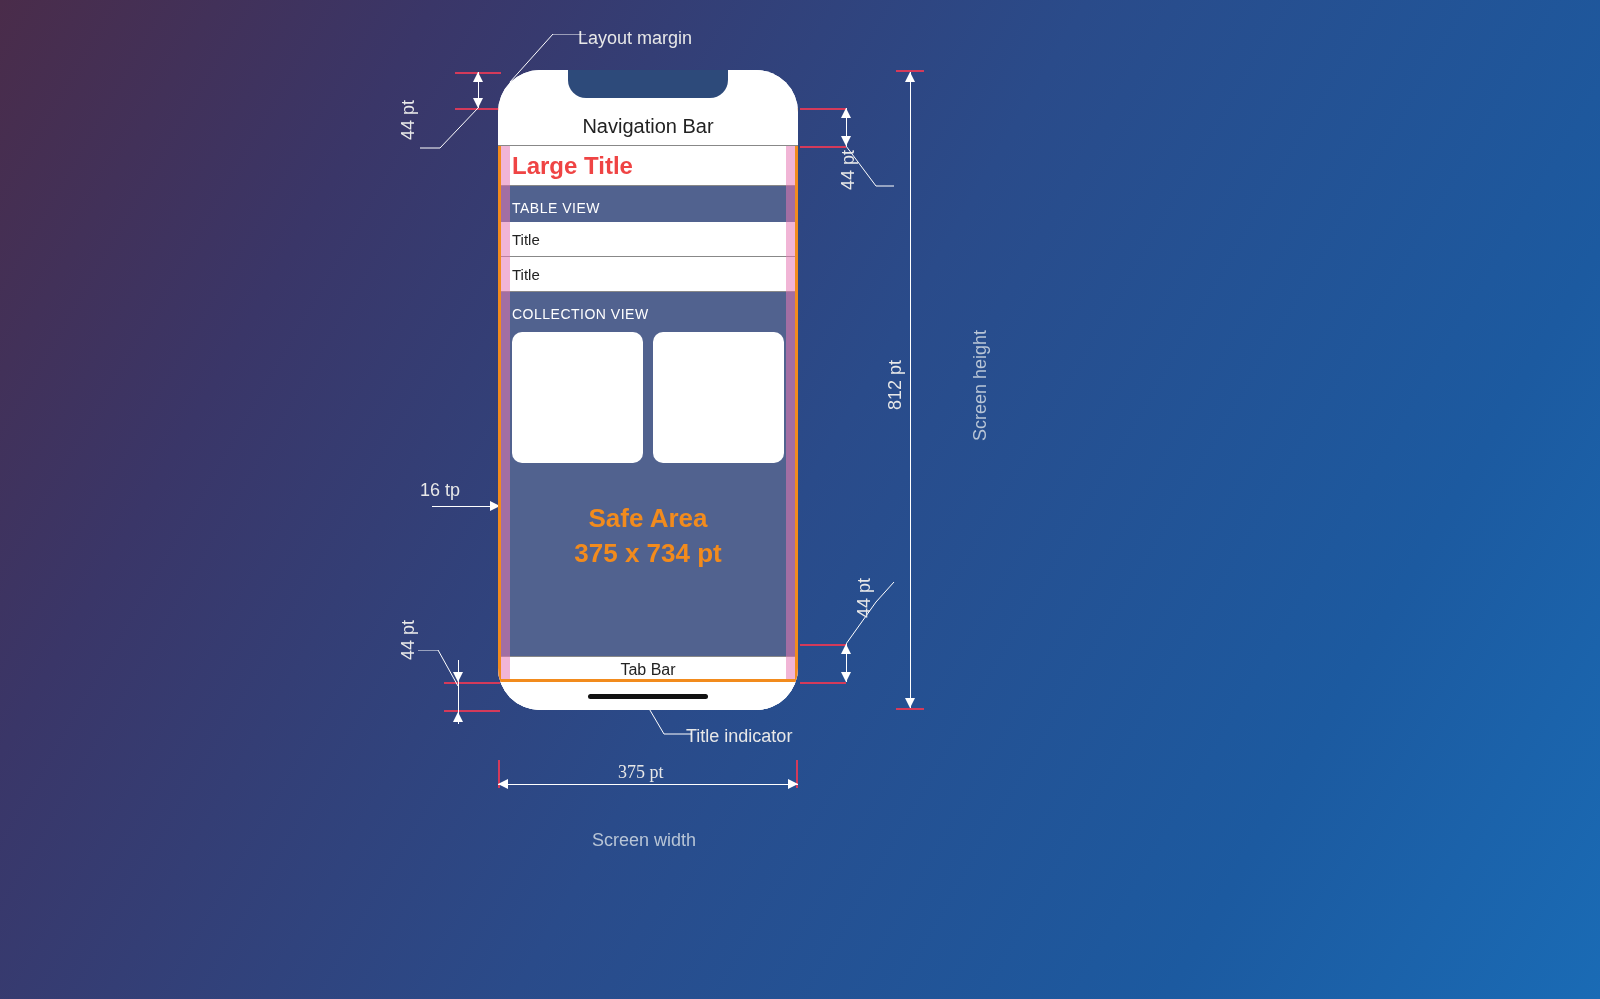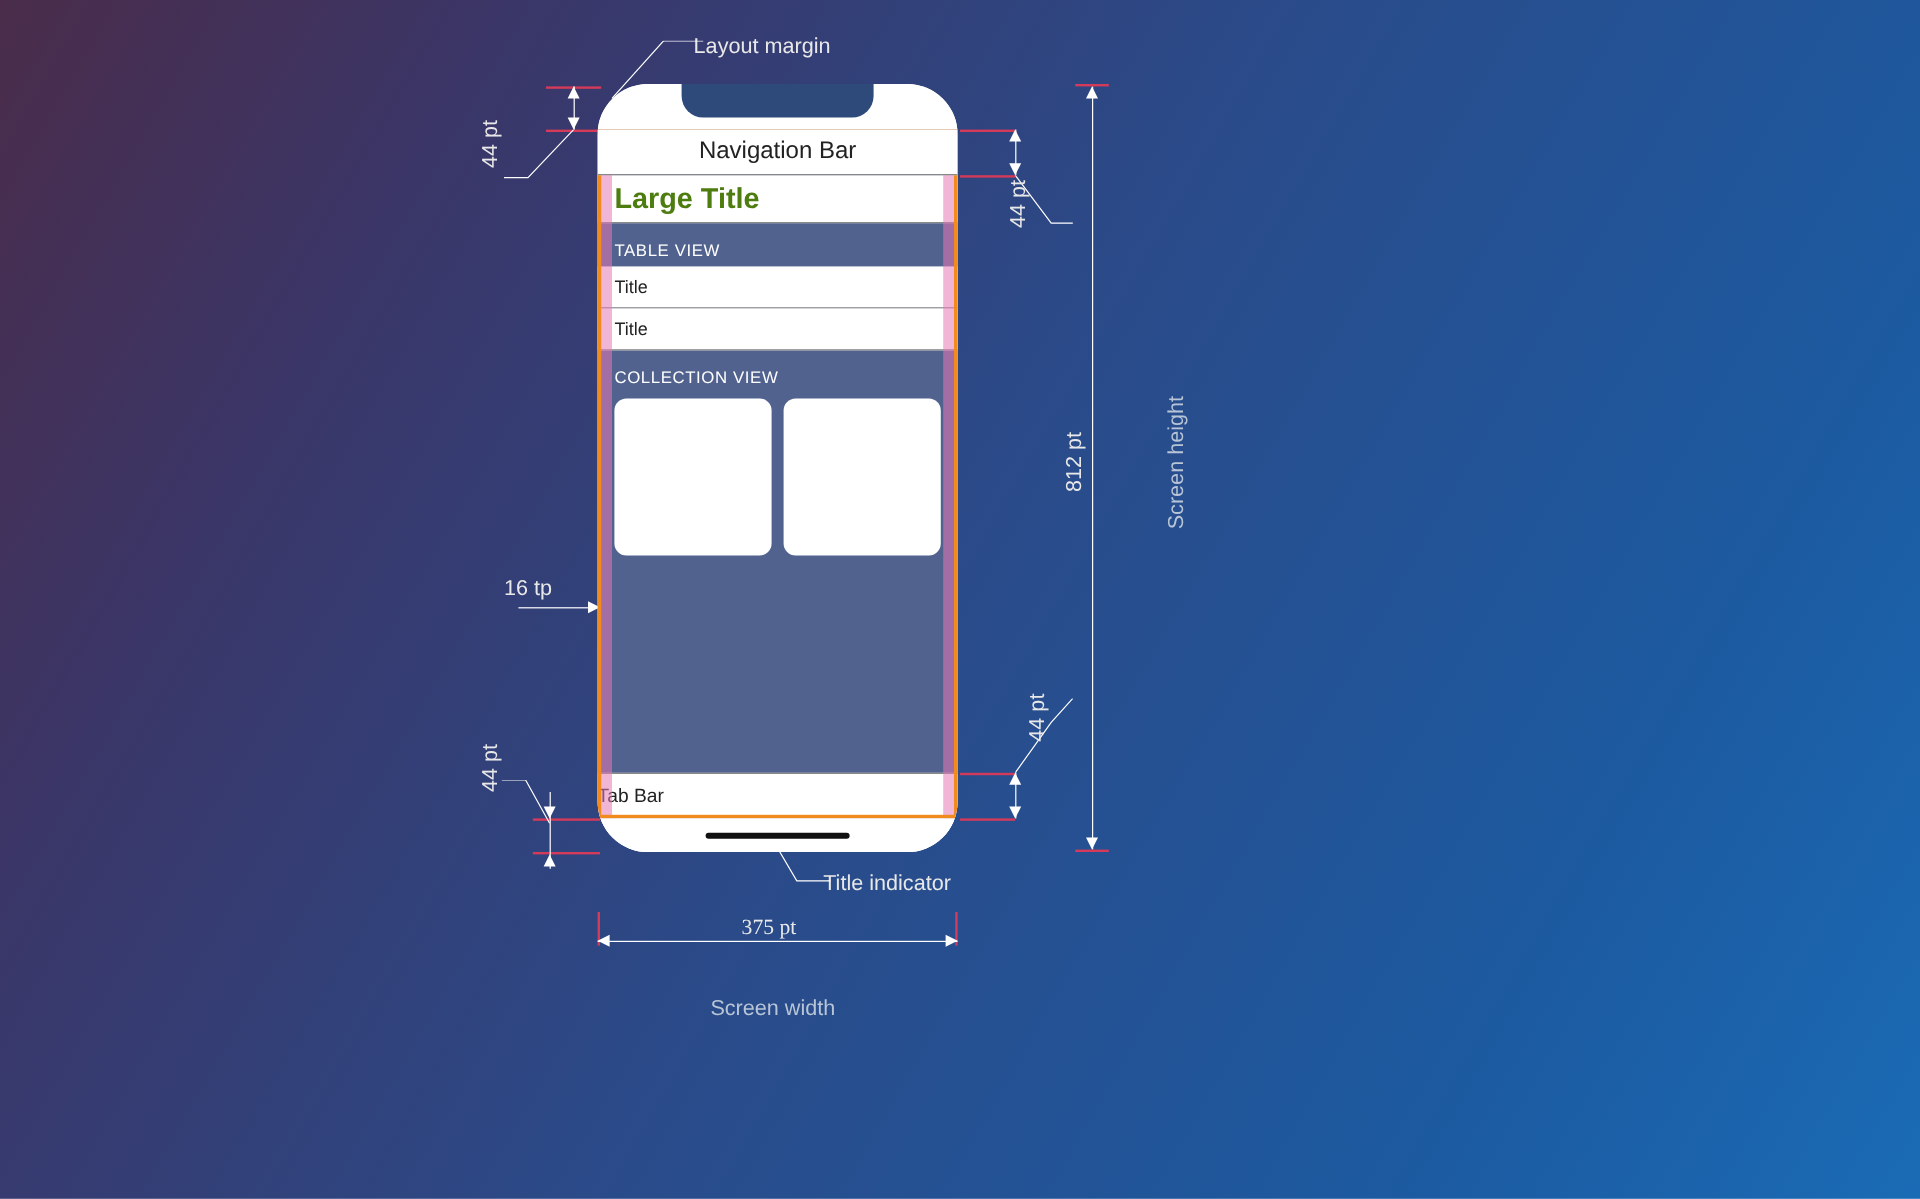--- a/index.html
+++ b/index.html
@@ -95,21 +95,21 @@
     background: #51628f;
     display:flex; flex-direction:column;
   }
   .navbar {
     height:38px; background:#fff; color:#222;
     display:flex; align-items:center; justify-content:center;
     border-bottom:1px solid #888; font-size:20px;
     position:relative; z-index:2;
   }
   .large-title {
-    height:40px; background:#fff; color:#4d7c0f;
+    height:40px; background:#fff; color:#ef4444;
     display:flex; align-items:center; padding:0 14px;
     font-size:24px; font-weight:700;
     border-bottom:1px solid #888;
   }
   .section-header {
     color:#fff; font-size:14px; letter-spacing:0.5px;
     padding:14px 14px 6px 14px;
   }
   .table-cell {
     background:#fff; color:#222; height:35px;
@@ -123,22 +123,22 @@
     flex:1; aspect-ratio:1/1; background:#fff; border-radius:10px;
   }
   .safe-text {
     text-align:center; margin-top:30px;
     color:#f28b1d; font-weight:600;
   }
   .safe-text .l1 { font-size:26px; }
   .safe-text .l2 { font-size:26px; margin-top:4px; }
 
   .tabbar {
-    margin-top:auto; height:38px; background:#fff; color:#222;
-    display:flex; align-items:center; justify-content:flex-start;
+    margin-top:auto; height:26px; background:#fff; color:#222;
+    display:flex; align-items:center; justify-content:center;
     border-top:1px solid #888; font-size:16px;
   }
   .home-indicator-area {
     position:absolute; left:0; right:0; bottom:0; height:28px; background:#fff;
     display:flex; align-items:center; justify-content:center;
   }
   .home-indicator {
     width:120px; height:5px; background:#111; border-radius:3px;
   }
 
@@ -244,20 +244,24 @@
       <div class="table-cell">
           <span>Title</span>
         </div>
 
       <div class="section-header">COLLECTION VIEW</div>
       <div class="collection">
         <div class="card"></div>
         <div class="card"></div>
       </div>
 
+      <div class="safe-text">
+        <div class="l1">Safe Area</div>
+        <div class="l2">375 x 734 pt</div>
+      </div>
 
       <div class="tabbar">
           <span>Tab Bar</span>
         </div>
     </div>
 
     <div class="margin-band left"></div>
     <div class="margin-band right"></div>
     <div class="safe-outline"></div>
 

